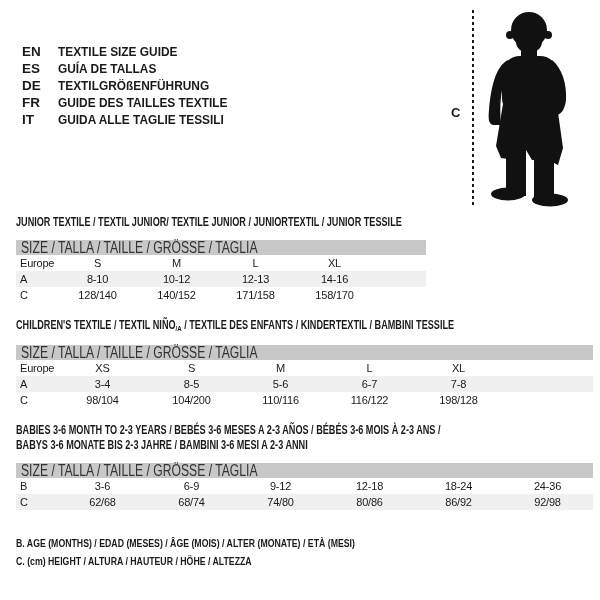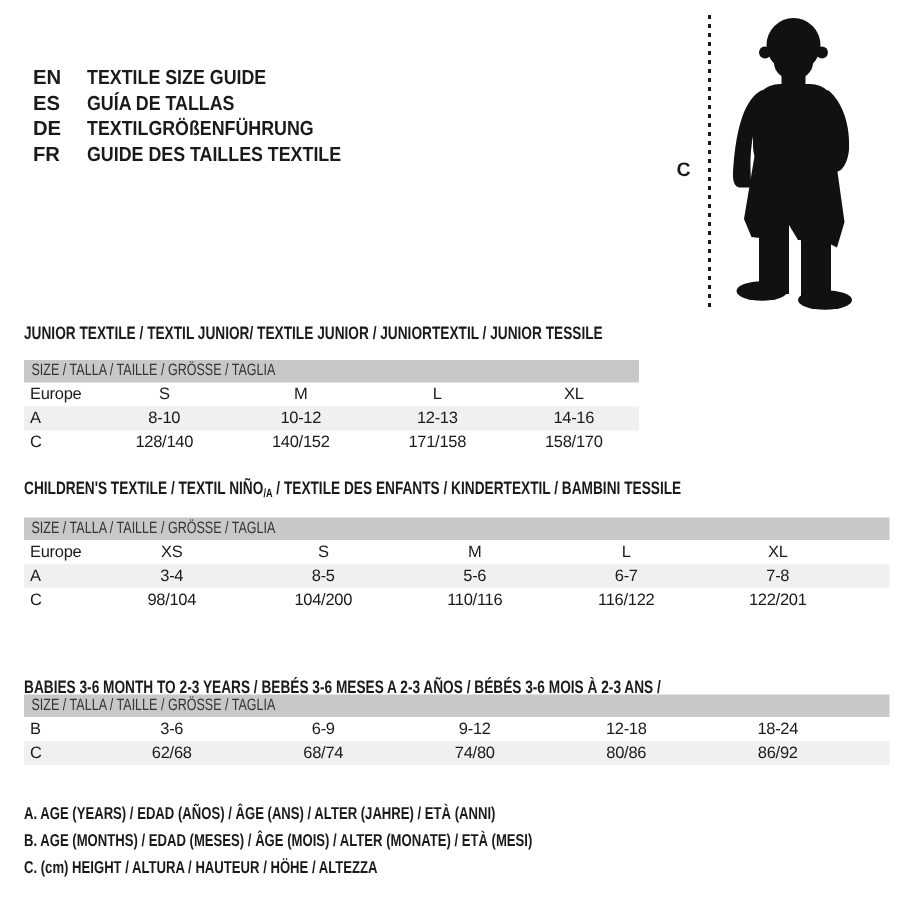--- a/index.html
+++ b/index.html
@@ -22,33 +22,33 @@
     position:absolute;left:472px;top:10px;width:2px;height:198px;
     background:repeating-linear-gradient(to bottom,#1a1a1a 0 3px,transparent 3px 6px);
   }
   .figure-label{position:absolute;left:451px;top:105px;font-weight:bold;font-size:13px;}
   .figure-svg{position:absolute;left:482px;top:8px;}
 
   
   .tbl-title{position:absolute;left:16px;font-weight:bold;font-size:12px;line-height:14.5px;white-space:nowrap;}
   .t1-title{top:215px;text-align:right;}
   .t2-title{top:318px;}
-  .t3-title{top:423px;margin-top:28px;}
+  .t3-title{top:423px;}
   sub.small{font-size:8px;vertical-align:-2px;}
 
   
   .tbl{position:absolute;left:16px;}
   .t1{top:240px;width:410px;}
   .t2{top:345px;width:577px;}
   .t3{top:463px;width:577px;}
   .tbl-bar{
     height:15px;line-height:15px;background:#c8c8c8;color:#333;
-    font-size:11px;padding-left:5px;box-sizing:border-box;
+    font-size:16px;padding-left:5px;box-sizing:border-box;
   }
-  .tbl-row{display:grid;height:16px;line-height:16px;font-size:11px;align-items:center;gap:12px;}
+  .tbl-row{display:grid;height:16px;line-height:16px;font-size:11px;align-items:center;}
   .t1 .tbl-row{grid-template-columns:42px 79px 79px 79px 79px 1fr;}
   .t2 .tbl-row{grid-template-columns:42px 89px 89px 89px 89px 89px 1fr;}
   .t3 .tbl-row{grid-template-columns:42px 89px 89px 89px 89px 89px 89px;}
   .stripe{background:#f0f0f0;}
   .cell{text-align:center;letter-spacing:-0.2px;}
   .cell-label{text-align:left;padding-left:4px;letter-spacing:-0.2px;}
 
   
   .footnotes{position:absolute;left:16px;top:534px;}
   .fn-line{height:18px;line-height:18px;font-weight:bold;font-size:11.5px;white-space:nowrap;}
@@ -67,20 +67,24 @@
       <span class="lang-code">ES</span>
       <span class="lang-title cond88">GUÍA DE TALLAS</span>
     </div>
     <div class="lang-row">
       <span class="lang-code">DE</span>
       <span class="lang-title cond88">TEXTILGRÖßENFÜHRUNG</span>
     </div>
     <div class="lang-row">
       <span class="lang-code">FR</span>
       <span class="lang-title cond88">GUIDE DES TAILLES TEXTILE</span>
+    </div>
+    <div class="lang-row">
+      <span class="lang-code">IT</span>
+      <span class="lang-title cond88">GUIDA ALLE TAGLIE TESSILI</span>
     </div>
   </div>
 
   <div class="dashed-line"></div>
   <div class="figure-label">C</div>
   <svg class="figure-svg" width="100" height="200" viewBox="0 0 100 200" fill="#111111" xmlns="http://www.w3.org/2000/svg">
     <circle cx="47" cy="22" r="18"></circle>
     <circle cx="28" cy="27" r="4"></circle>
     <circle cx="66" cy="27" r="4"></circle>
     <ellipse cx="47" cy="34" rx="13" ry="11"></ellipse>
@@ -147,26 +151,27 @@
       <span class="cell">5-6</span>
       <span class="cell">6-7</span>
       <span class="cell">7-8</span>
     </div>
     <div class="tbl-row">
       <span class="cell-label">C</span>
       <span class="cell">98/104</span>
       <span class="cell">104/200</span>
       <span class="cell">110/116</span>
       <span class="cell">116/122</span>
-      <span class="cell">122/201</span>
+      <span class="cell">198/128</span>
     </div>
   </div>
 
   <div class="tbl-title t3-title">
     <div><span class="cond">BABIES 3-6 MONTH TO 2-3 YEARS / BEBÉS 3-6 MESES A 2-3 AÑOS / BÉBÉS 3-6 MOIS À 2-3 ANS /</span></div>
+    <div><span class="cond">BABYS 3-6 MONATE BIS 2-3 JAHRE / BAMBINI 3-6 MESI A 2-3 ANNI</span></div>
   </div>
   <div class="tbl t3">
     <div class="tbl-bar">
       <span class="cond">SIZE / TALLA / TAILLE / GRÖSSE / TAGLIA</span>
     </div>
     <div class="tbl-row">
       <span class="cell-label">B</span>
       <span class="cell">3-6</span>
       <span class="cell">6-9</span>
       <span class="cell">9-12</span>
@@ -179,18 +184,17 @@
       <span class="cell">62/68</span>
       <span class="cell">68/74</span>
       <span class="cell">74/80</span>
       <span class="cell">80/86</span>
       <span class="cell">86/92</span>
       <span class="cell">92/98</span>
     </div>
   </div>
 
   <div class="footnotes">
-    <div class="fn-line"><span class="cond">A. AGE (YEARS) / EDAD (AÑOS) / ÂGE (ANS) / ALTER (JAHRE) / ETÀ (ANNI)</span></div>
     <div class="fn-line"><span class="cond">B. AGE (MONTHS) / EDAD (MESES) / ÂGE (MOIS) / ALTER (MONATE) / ETÀ (MESI)</span></div>
     <div class="fn-line"><span class="cond">C. (cm) HEIGHT / ALTURA / HAUTEUR / HÖHE / ALTEZZA</span></div>
   </div>
 
 </div>
 
 </body></html>

